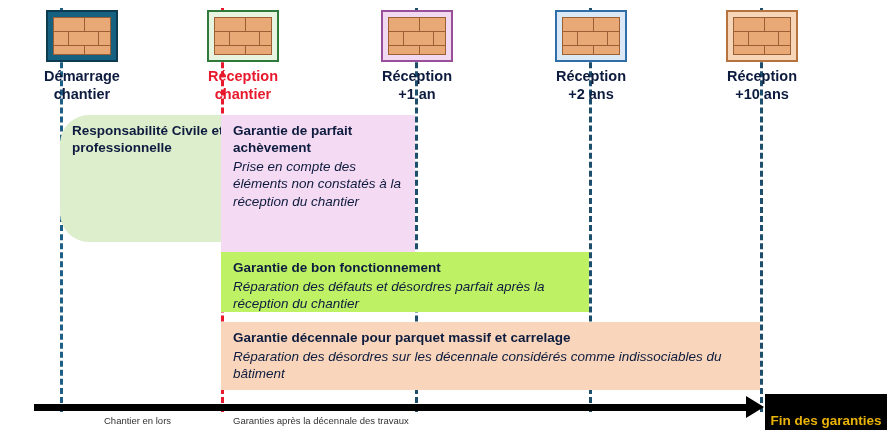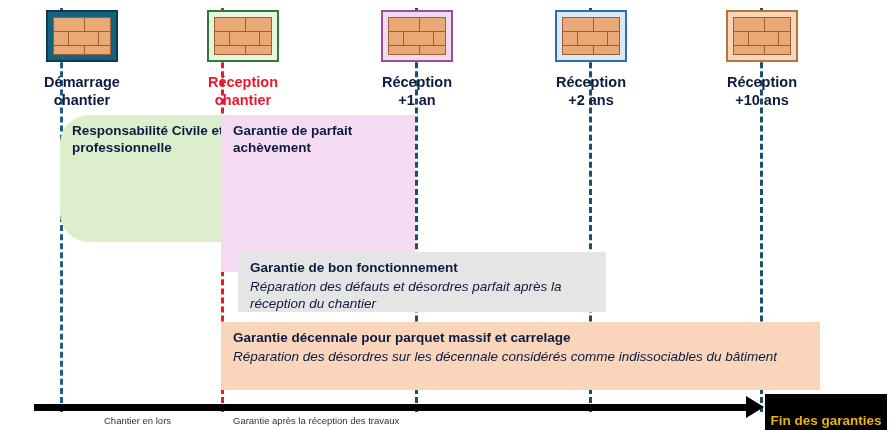--- a/index.html
+++ b/index.html
@@ -59,21 +59,21 @@
     right: 0;
     height: 1px;
     background: #9c5f33;
   }
   .brick-seam {
     position: absolute;
     width: 1px;
     background: #9c5f33;
   }
   .milestone-label {
-    margin-top: 12px;
+    margin-top: 6px;
     font-size: 14.5px;
     font-weight: bold;
     line-height: 1.22;
     color: #0d1b3e;
     white-space: pre-line;
   }
 
   
   .bar {
     position: absolute;
@@ -224,33 +224,34 @@
     <div class="milestone-label" style="color:#0d1b3e;">Réception
 +10 ans</div>
   </div>
 
   <div class="bar" style="left:60px; top:115px; width:190px; height:127px; background:#ddeecd;border-radius:29px;">
     <p class="bar-title">Responsabilité Civile et professionnelle</p>
   </div>
 
   <div class="bar" style="left:221px; top:115px; width:194px; height:157px; background:#f4daf2;">
     <p class="bar-title">Garantie de parfait achèvement</p>
-  </div>
-
-  <div class="bar" style="left:238px; top:252px; width:368px; height:60px; background:#e5e5e5;">
+    <p class="bar-desc">Prise en compte des éléments non constatés à la réception du chantier</p>
+  </div>
+
+  <div class="bar" style="left:221px; top:252px; width:368px; height:60px; background:#bef264;">
     <p class="bar-title">Garantie de bon fonctionnement</p>
     <p class="bar-desc">Réparation des défauts et désordres parfait après la réception du chantier</p>
   </div>
 
-  <div class="bar" style="left:221px; top:322px; width:599px; height:68px; background:#f8d5bb;">
+  <div class="bar" style="left:221px; top:322px; width:539px; height:68px; background:#f8d5bb;">
     <p class="bar-title">Garantie décennale pour parquet massif et carrelage</p>
     <p class="bar-desc">Réparation des désordres sur les décennale considérés comme indissociables du bâtiment</p>
   </div>
 
   <div class="axis" style="left:34px; top:404px; width:712px;"></div>
   <div class="axis-head" style="left:746px; top:396px;"></div>
 
   <div class="axis-caption" style="left:104px; top:415px;">Chantier en lors</div>
-  <div class="axis-caption" style="left:233px; top:415px;">Garantie après la réception des travaux</div>
+  <div class="axis-caption" style="left:233px; top:415px;">Garanties après la décennale des travaux</div>
 
   <div class="endbox" style="left:765px; top:354px; width:122px; height:72px;">Fin des garanties réglementaires</div>
 
 </div>
 
 </body></html>

